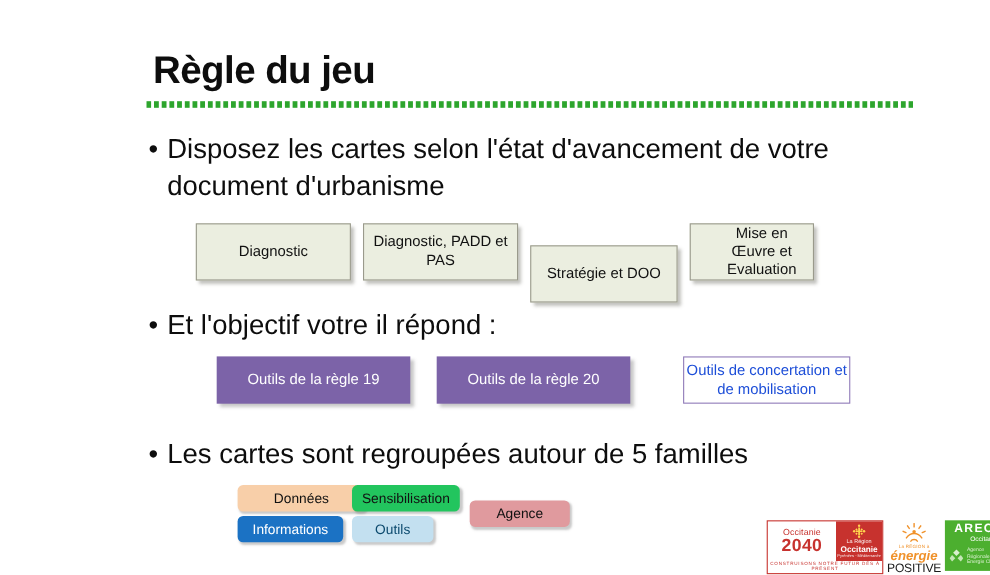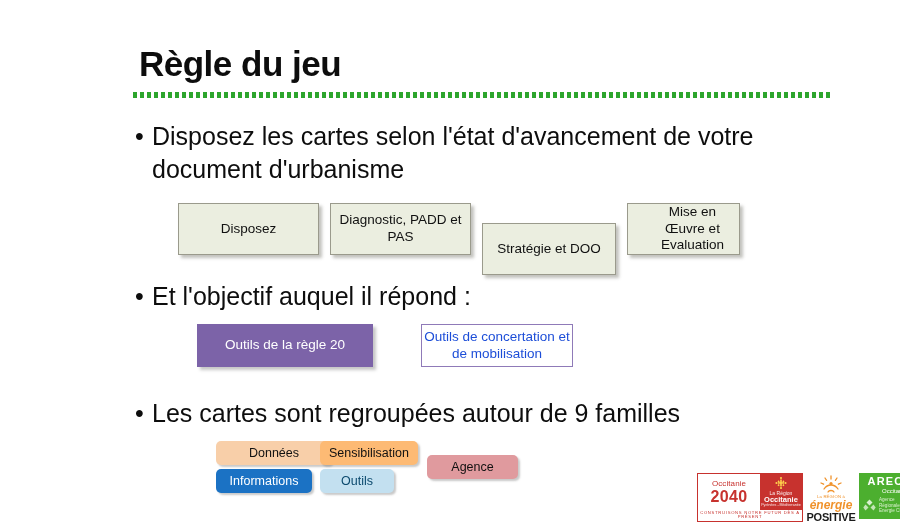--- a/index.html
+++ b/index.html
@@ -139,21 +139,21 @@
     display: flex;
     align-items: center;
     justify-content: center;
     font-size: 12.5px;
     text-align: center;
     box-shadow: 2px 2px 2px rgba(120,120,120,0.40);
     height: 24px;
   }
   #fam-donnees       { left: 0px;   top: 0px;  width: 116px;  background:#f8cfa9; color:#111; }
   #fam-informations  { left: 0px;   top: 28px; width: 96px;  background:#1b72c4; color:#ffffff; }
-  #fam-sensibilisation { left: 104px; top: 0px;  width: 98px;  background:#fdba74; color:#111; }
+  #fam-sensibilisation { left: 104px; top: 0px;  width: 98px;  background:#22c55e; color:#111; }
   #fam-outils        { left: 104px; top: 28px; width: 74px;  background:#c3e0f0; color:#0c4a6e; }
   #fam-autres        { left: 211px; top: 14px; width: 91px;  background:#e09a9e; color:#111; }
 
   
   .logos {
     position: absolute;
     left: 697px;
     top: 473px;
     display: flex;
     align-items: flex-start;
@@ -249,21 +249,21 @@
   .logo-en-word {
     font-size: 12px;
     color: #f0922b;
     font-style: italic;
     font-weight: bold;
     line-height: 1.05;
   }
   .logo-en-pos {
     font-size: 11px;
     color: #1a1a1a;
-    font-weight: bold;
+    font-weight: normal;
     line-height: 1;
     letter-spacing: -0.2px;
   }
 
   
   .logo-arec {
     box-sizing: border-box;
     width: 53px;
     height: 46px;
     background: #4caf2f;
@@ -315,39 +315,40 @@
 
   <div id="slide-title">Règle du jeu</div>
   <div id="title-rule"></div>
 
   <div class="bullet" id="bullet-1">
     <span class="dot">•</span>
     <span class="btext">Disposez les cartes selon l'état d'avancement de votre document d'urbanisme</span>
   </div>
 
   <div class="stage-row">
-    <div class="stage-card w1">Disposez</div>
+    <div class="stage-card w1">Diagnostic</div>
     <div class="stage-card w2">Diagnostic, PADD et PAS</div>
     <div class="stage-card w3">Stratégie et DOO</div>
     <div class="stage-card w4">Mise en Œuvre et Evaluation</div>
   </div>
 
   <div class="bullet" id="bullet-2">
     <span class="dot">•</span>
-    <span class="btext">Et l'objectif auquel il répond :</span>
+    <span class="btext">Et l'objectif votre il répond :</span>
   </div>
 
   <div class="objective-row">
+    <div class="obj-card filled">Outils de la règle 19</div>
     <div class="obj-card filled">Outils de la règle 20</div>
     <div class="obj-card outline">Outils de concertation et de mobilisation</div>
   </div>
 
   <div class="bullet" id="bullet-3">
     <span class="dot">•</span>
-    <span class="btext">Les cartes sont regroupées autour de 9 familles</span>
+    <span class="btext">Les cartes sont regroupées autour de 5 familles</span>
   </div>
 
   <div class="families">
     <div class="fam-tag" id="fam-donnees">Données</div>
     <div class="fam-tag" id="fam-informations">Informations</div>
     <div class="fam-tag" id="fam-sensibilisation">Sensibilisation</div>
     <div class="fam-tag" id="fam-outils">Outils</div>
     <div class="fam-tag" id="fam-autres">Agence</div>
   </div>
 

